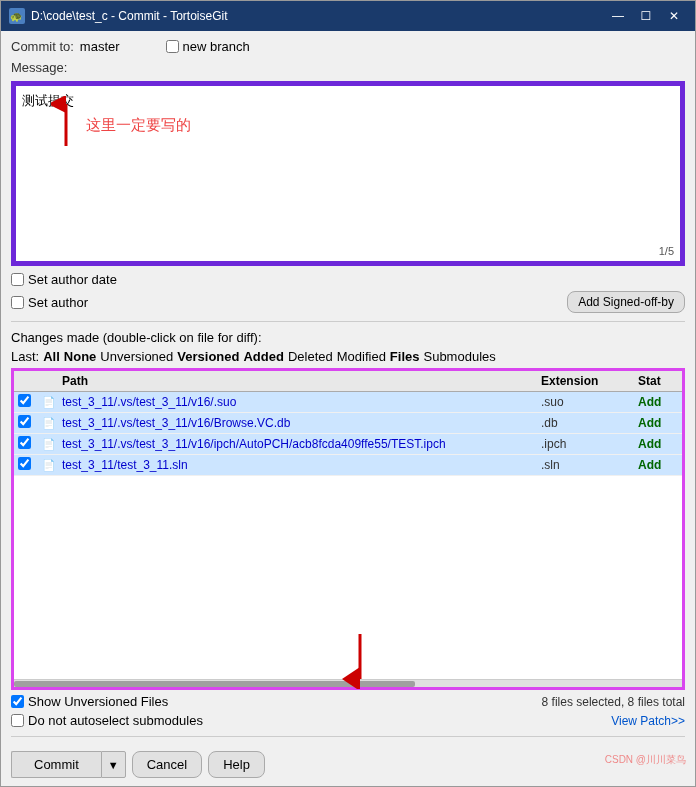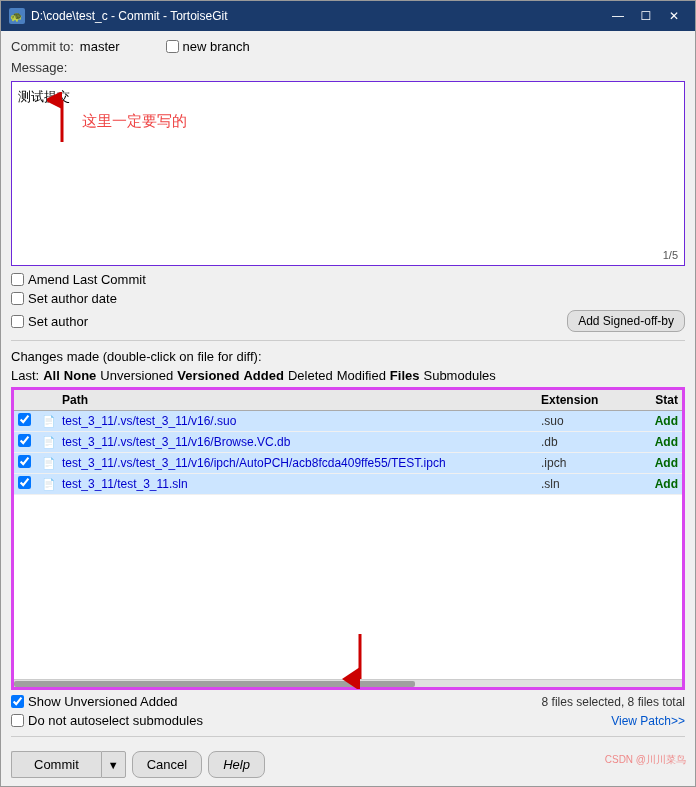--- a/index.html
+++ b/index.html
@@ -101,21 +101,21 @@
       align-items: center;
       gap: 4px;
     }
 
     .message-label {
       font-weight: normal;
       color: #333;
     }
 
     .message-container {
-      border: 1px solid #6d28d9;
+      border: 5px solid #6d28d9;
       background: white;
       position: relative;
       height: 185px;
       flex-shrink: 0;
     }
 
     .message-textarea {
       width: 100%;
       height: 100%;
       border: none;
@@ -221,21 +221,21 @@
       border-bottom: 1px solid #aaa;
       padding: 3px 4px;
       font-size: 12px;
       font-weight: bold;
     }
 
     .col-check { width: 24px; flex-shrink: 0; }
     .col-icon { width: 20px; flex-shrink: 0; }
     .col-path { flex: 1; }
     .col-ext { width: 97px; flex-shrink: 0; }
-    .col-stat { width: 40px; flex-shrink: 0; text-align: right; }
+    .col-stat { width: 40px; flex-shrink: 0; }
 
     .files-table-body {
       overflow-y: auto;
       flex: 1;
     }
 
     .file-row {
       display: flex;
       align-items: center;
       padding: 2px 4px;
@@ -409,24 +409,20 @@
             </marker>
           </defs>
           <line x1="15" y1="50" x2="15" y2="8" stroke="#cc0000" stroke-width="3" marker-end="url(#arrowhead-up)"></line>
         </svg>
       </div>
       <div class="message-annotation">这里一定要写的</div>
       <div class="char-count">1/5</div>
     </div>
 
     <div class="options-row">
-      <div class="checkbox-group">
-        <input type="checkbox" style="">
-        <label>Amend Last Commit</label>
-      </div>
       <div class="checkbox-group">
         <input type="checkbox" style="">
         <label>Set author date</label>
       </div>
       <div class="row-with-button">
         <div class="checkbox-group">
           <input type="checkbox" style="">
           <label>Set author</label>
         </div>
         <button class="btn">Add Signed-off-by</button>
@@ -495,21 +491,21 @@
 
         <div class="scrollbar-area">
           <div class="scrollbar-thumb"></div>
         </div>
       </div>
 
       <div class="bottom-options">
         <div class="bottom-row">
           <div class="checkbox-group">
             <input type="checkbox" checked="" style="">
-            <label>Show Unversioned Added</label>
+            <label>Show Unversioned Files</label>
           </div>
           <span class="files-summary">8 files selected, 8 files total</span>
         </div>
         <div class="bottom-row">
           <div class="checkbox-group">
             <input type="checkbox" style="">
             <label>Do not autoselect submodules</label>
           </div>
           <a class="view-patch-link">View Patch&gt;&gt;</a>
         </div>
@@ -520,21 +516,21 @@
 
     <div class="bottom-buttons-row">
 
       <div class="bottom-action-btns">
 
         <div class="commit-btn-group">
           <button class="commit-btn-main">Commit</button>
           <button class="commit-btn-dropdown">▼</button>
         </div>
         <button class="btn" style="padding:5px 14px;font-size:13px;">Cancel</button>
-        <button class="btn" style="padding:5px 14px;font-size:13px;font-style:italic;">Help</button>
+        <button class="btn" style="padding:5px 14px;font-size:13px;">Help</button>
       </div>
     </div>
 
   </div>
 </div>
 
 <div style="position:fixed; bottom:95px; left:340px; pointer-events:none; z-index:10;">
   <svg width="40" height="60" viewBox="0 0 40 60">
     <defs>
       <marker id="arrowhead-down" markerWidth="8" markerHeight="8" refX="4" refY="0" orient="auto">

